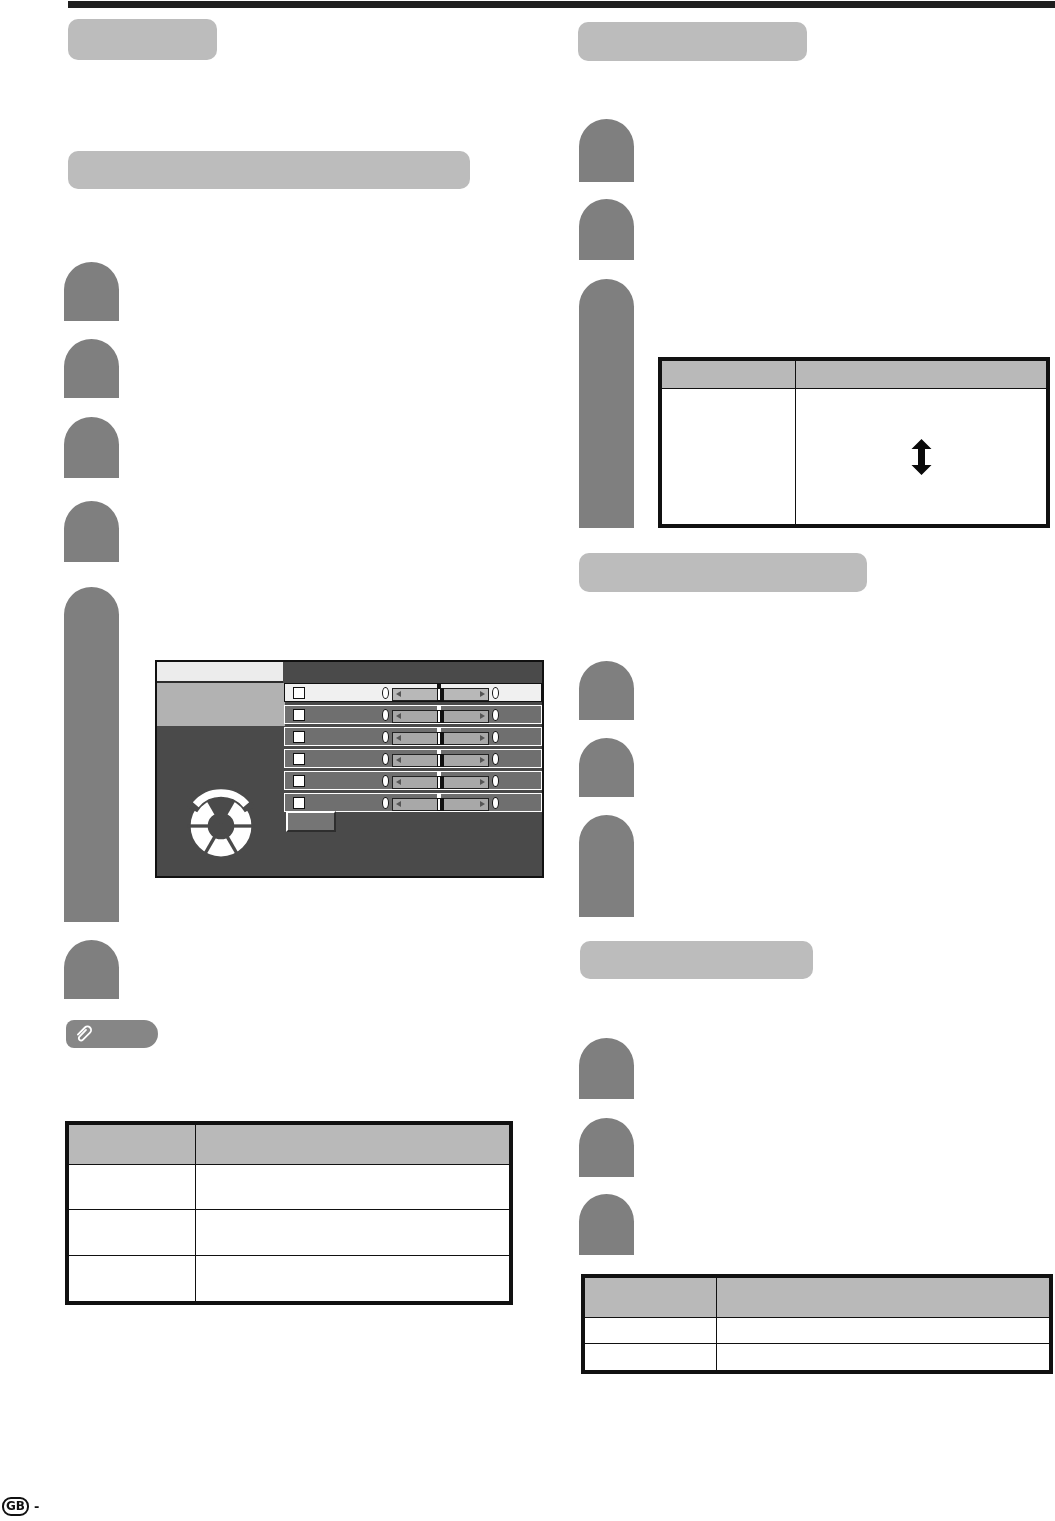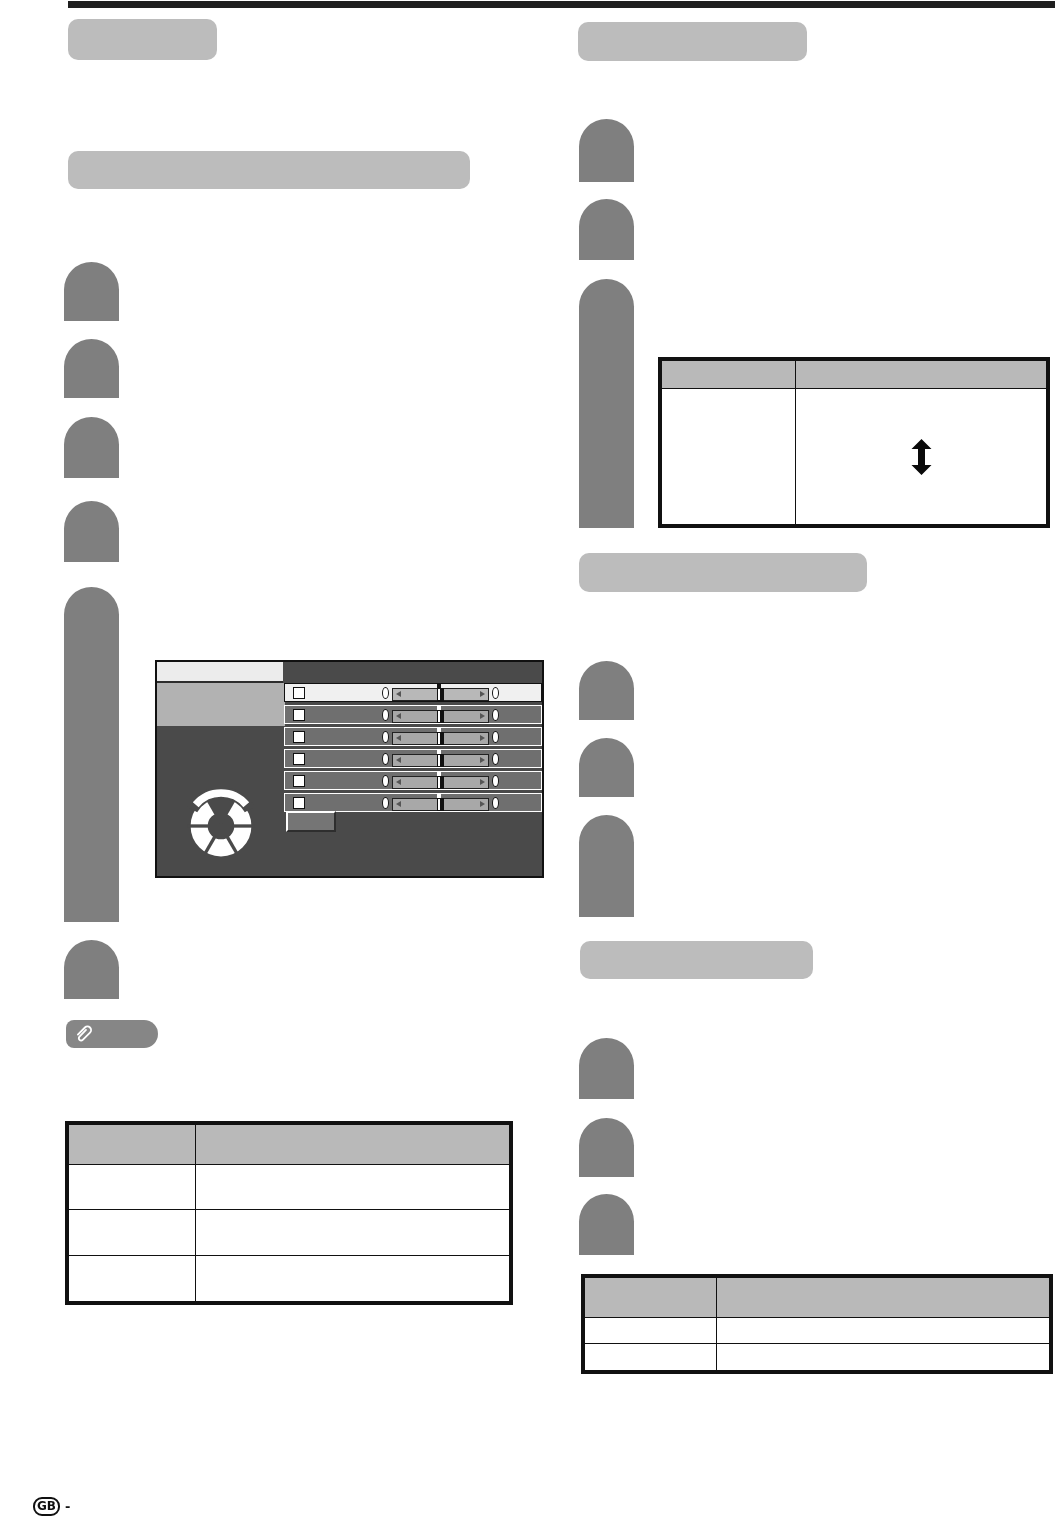--- a/index.html
+++ b/index.html
@@ -58,21 +58,21 @@
   .handle{position:absolute;left:44px;top:-1px;width:7px;height:13px;background:#111;}
   .handle::after{content:"";position:absolute;left:1px;top:1px;width:2px;height:11px;background:#fff;}
   .tick{position:absolute;left:152px;top:0;width:4px;height:4px;background:#fff;}
   .srow.active .tick{background:#111;}
   .menu-btn{left:129px;top:149px;width:50px;height:21px;background:#757575;
             border-top:2px solid #fff;border-left:2px solid #fff;
             border-right:2px solid #2e2e2e;border-bottom:2px solid #2e2e2e;box-sizing:border-box;}
 
   
   .gb{left:2px;top:1497px;display:flex;align-items:center;gap:5px;
-      font-family:"DejaVu Sans", sans-serif;margin-left:31px;}
+      font-family:"DejaVu Sans", sans-serif;}
   .gb-oval{border:2px solid #111;border-radius:9px;padding:0 2px;font-weight:bold;
            font-size:12px;line-height:15px;color:#111;}
   .gb-dash{font-weight:bold;font-size:13px;color:#111;}
 </style>
 </head>
 <body>
 
 <div class="page">
 
   <div class="abs toprule"></div>

